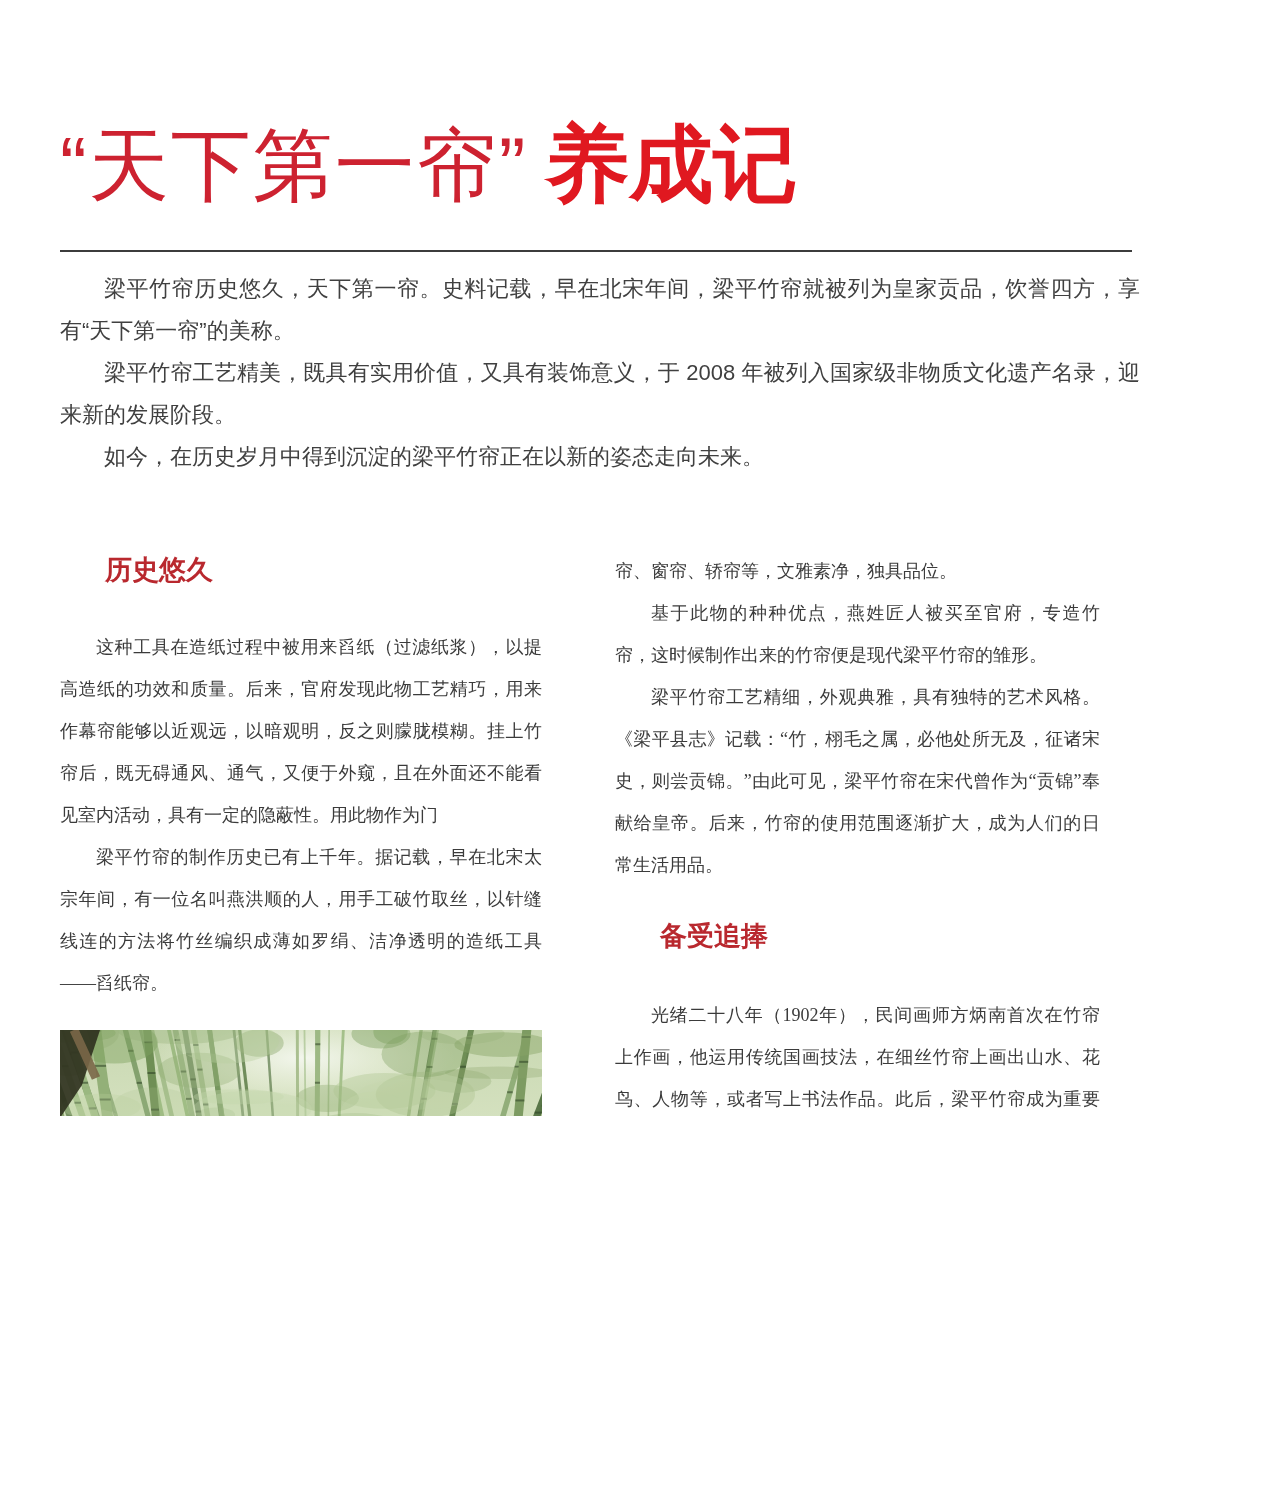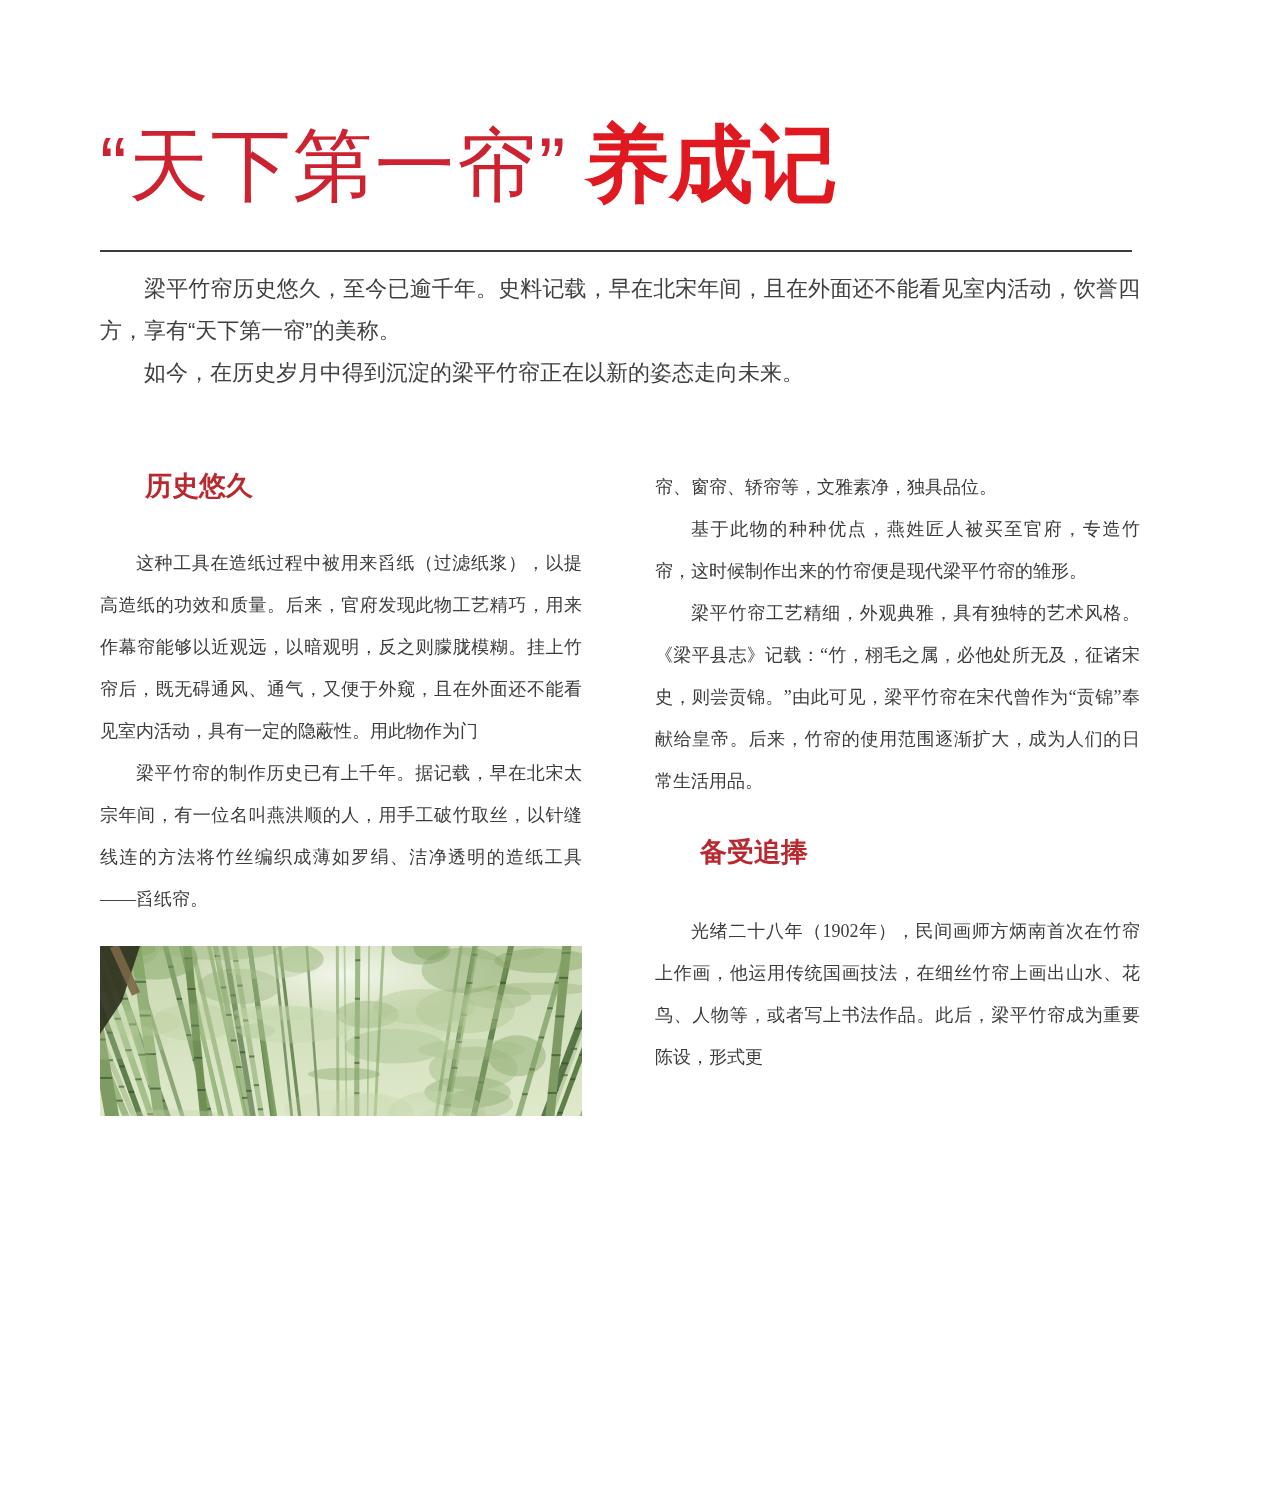--- a/index.html
+++ b/index.html
@@ -3,21 +3,21 @@
 <meta charset="utf-8">
 <style>
   * { box-sizing: border-box; }
   html,body { margin:0; padding:0; background:#ffffff; }
   .page {
     position: relative;
     width: 1268px;
     height: 1116px;
     background: #ffffff;
     font-family: "Liberation Sans", sans-serif;
-    padding: 108px 128px 0 100px;
+    padding: 108px 128px 0 60px;
     overflow: hidden;
   }
   
   .masthead { white-space: nowrap; }
   .title-light {
     font-family: "Liberation Sans", sans-serif;
     font-weight: 200;
     font-size: 80px;
     color: #cd2230;
     letter-spacing: 2px;
@@ -89,21 +89,22 @@
 <div class="page">
 
   <header>
     <h1 class="masthead" style="margin:0;">
       <span class="title-light">“天下第一帘”</span><span class="title-bold">养成记</span>
     </h1>
     <hr class="rule">
   </header>
 
   <section class="intro">
-    <p>梁平竹帘历史悠久，至今已逾千年。史料记载，早在北宋年间，且在外面还不能看见室内活动，饮誉四方，享有“天下第一帘”的美称。</p>
+    <p>梁平竹帘历史悠久，天下第一帘。史料记载，早在北宋年间，梁平竹帘就被列为皇家贡品，饮誉四方，享有“天下第一帘”的美称。</p>
+    <p>梁平竹帘工艺精美，既具有实用价值，又具有装饰意义，于 2008 年被列入国家级非物质文化遗产名录，迎来新的发展阶段。</p>
     <p>如今，在历史岁月中得到沉淀的梁平竹帘正在以新的姿态走向未来。</p>
   </section>
 
   <div class="columns">
 
     <div class="col col-left">
       <h2 class="section-heading">历史悠久</h2>
       <p class="indent">这种工具在造纸过程中被用来舀纸（过滤纸浆），以提高造纸的功效和质量。后来，官府发现此物工艺精巧，用来作幕帘能够以近观远，以暗观明，反之则朦胧模糊。挂上竹帘后，既无碍通风、通气，又便于外窥，且在外面还不能看见室内活动，具有一定的隐蔽性。用此物作为门</p>
       <p class="indent">梁平竹帘的制作历史已有上千年。据记载，早在北宋太宗年间，有一位名叫燕洪顺的人，用手工破竹取丝，以针缝线连的方法将竹丝编织成薄如罗绢、洁净透明的造纸工具——舀纸帘。</p>
 

